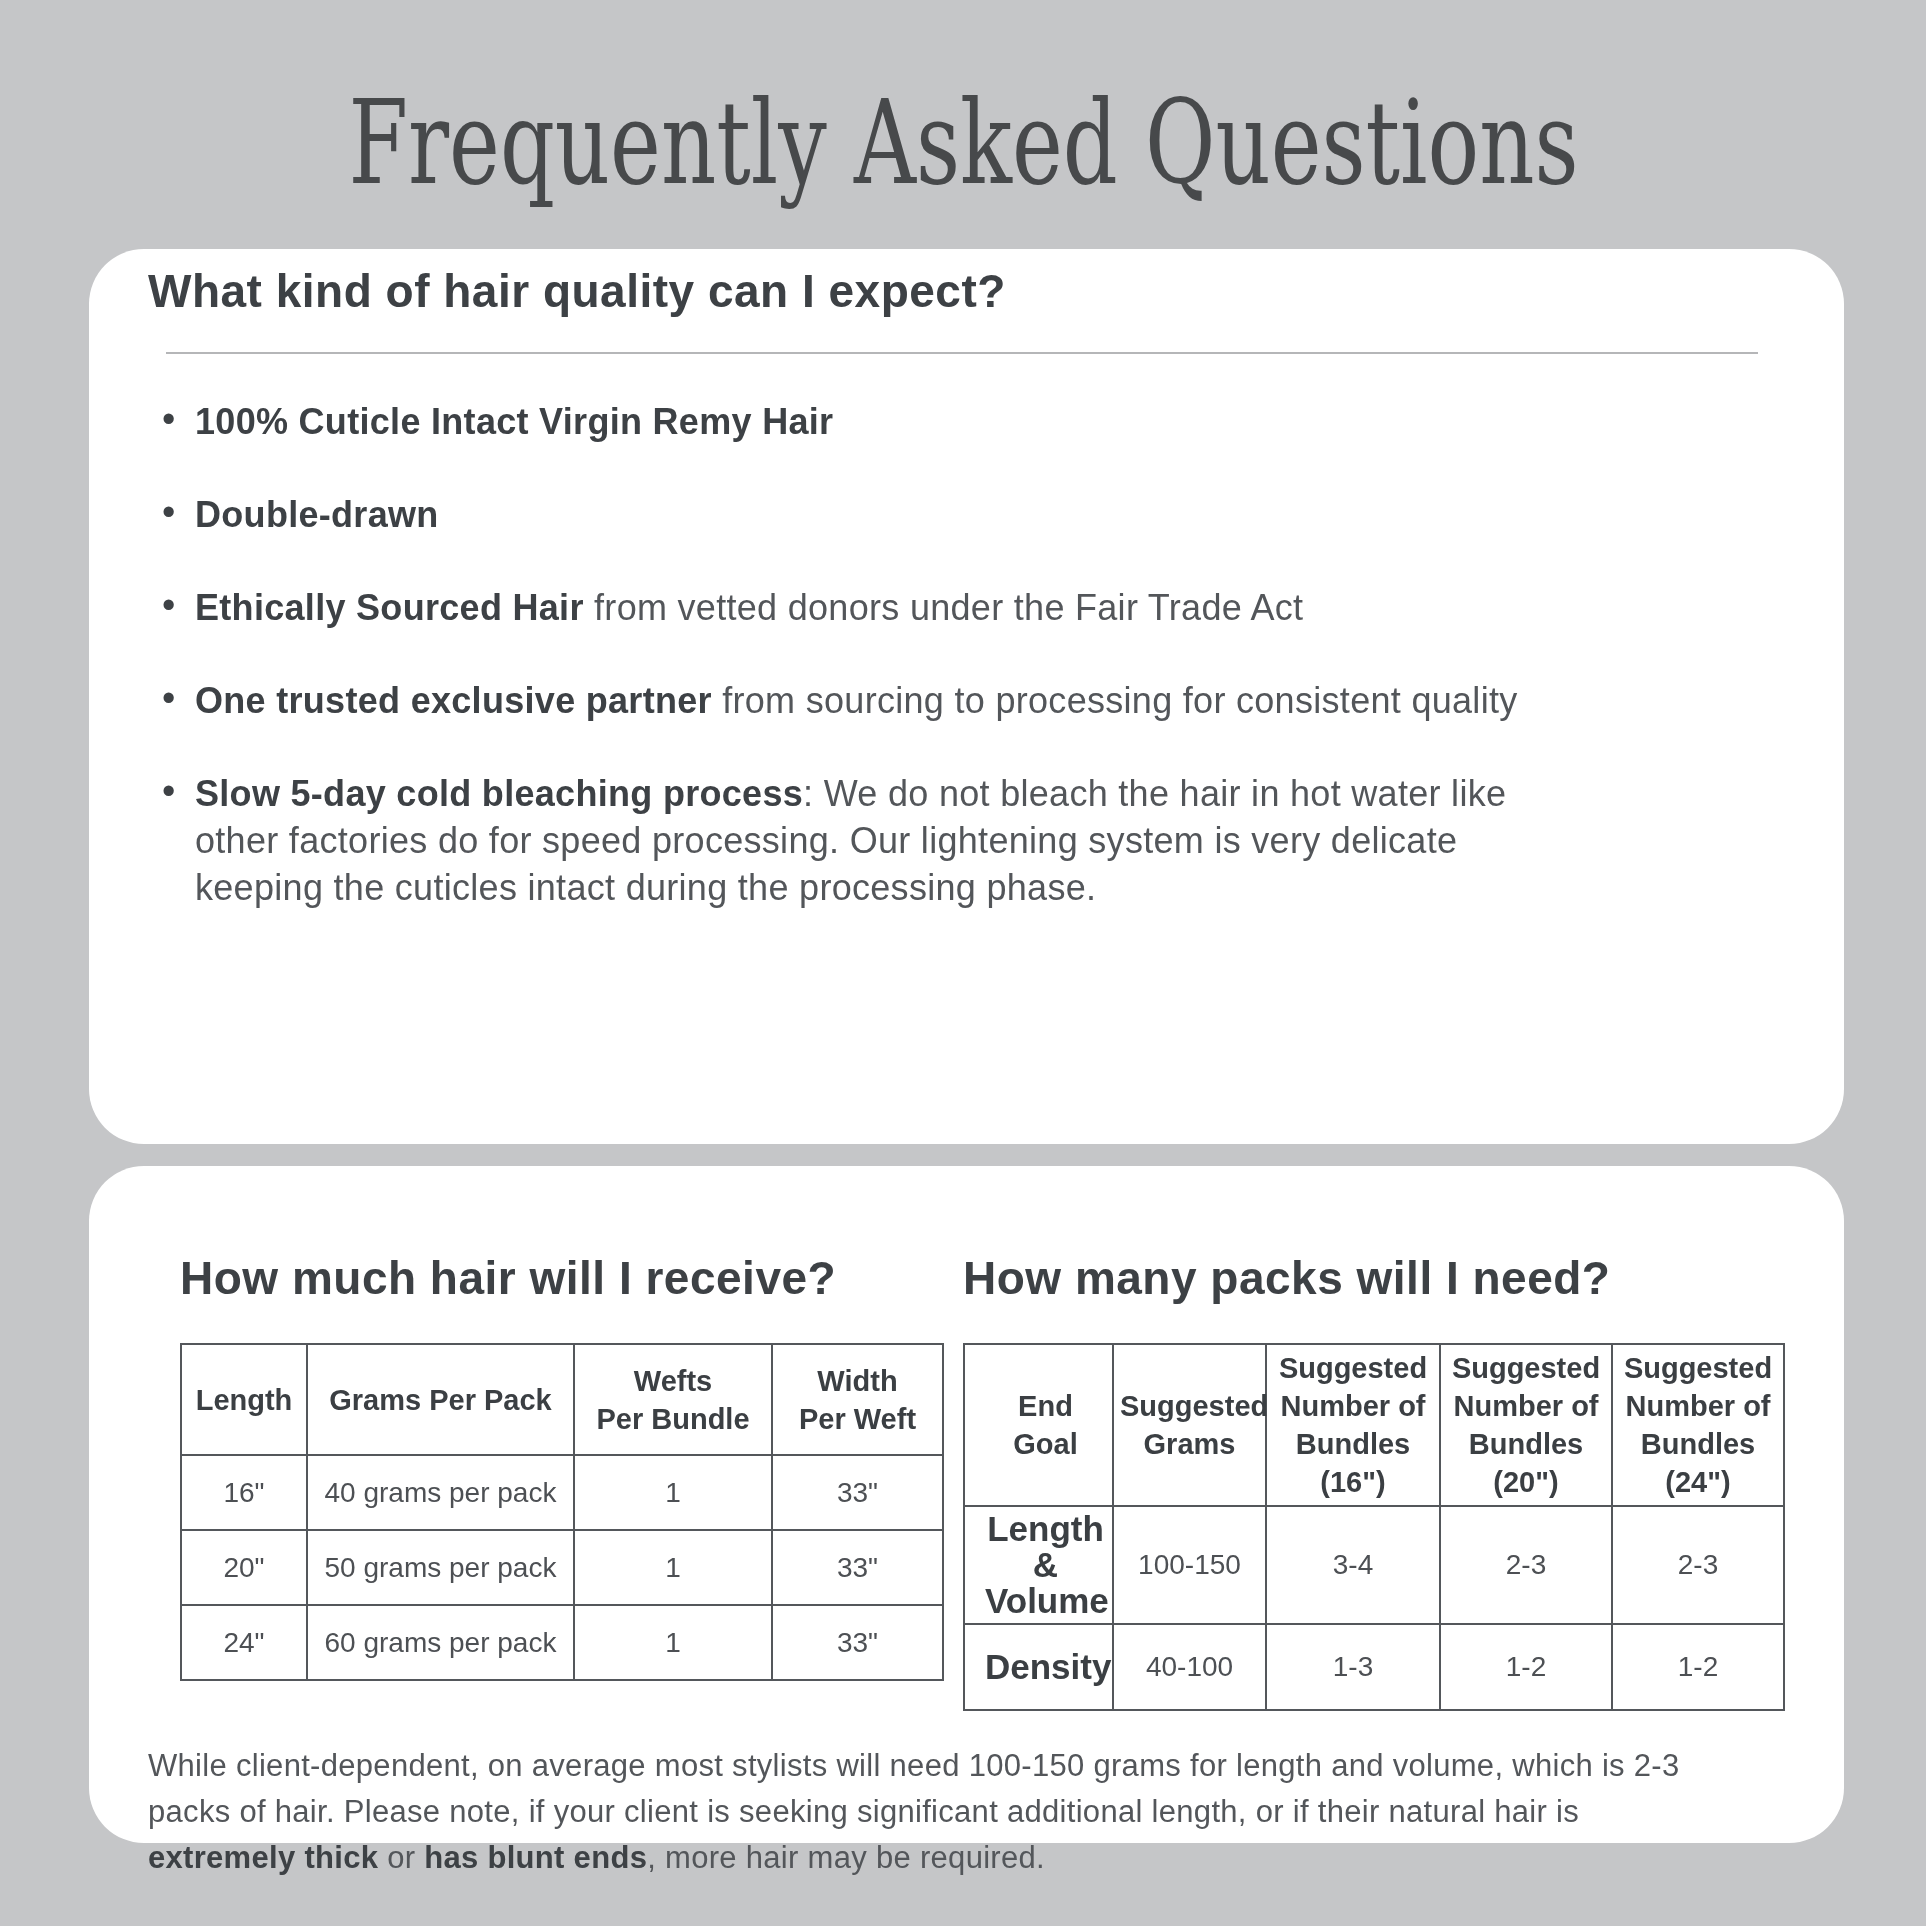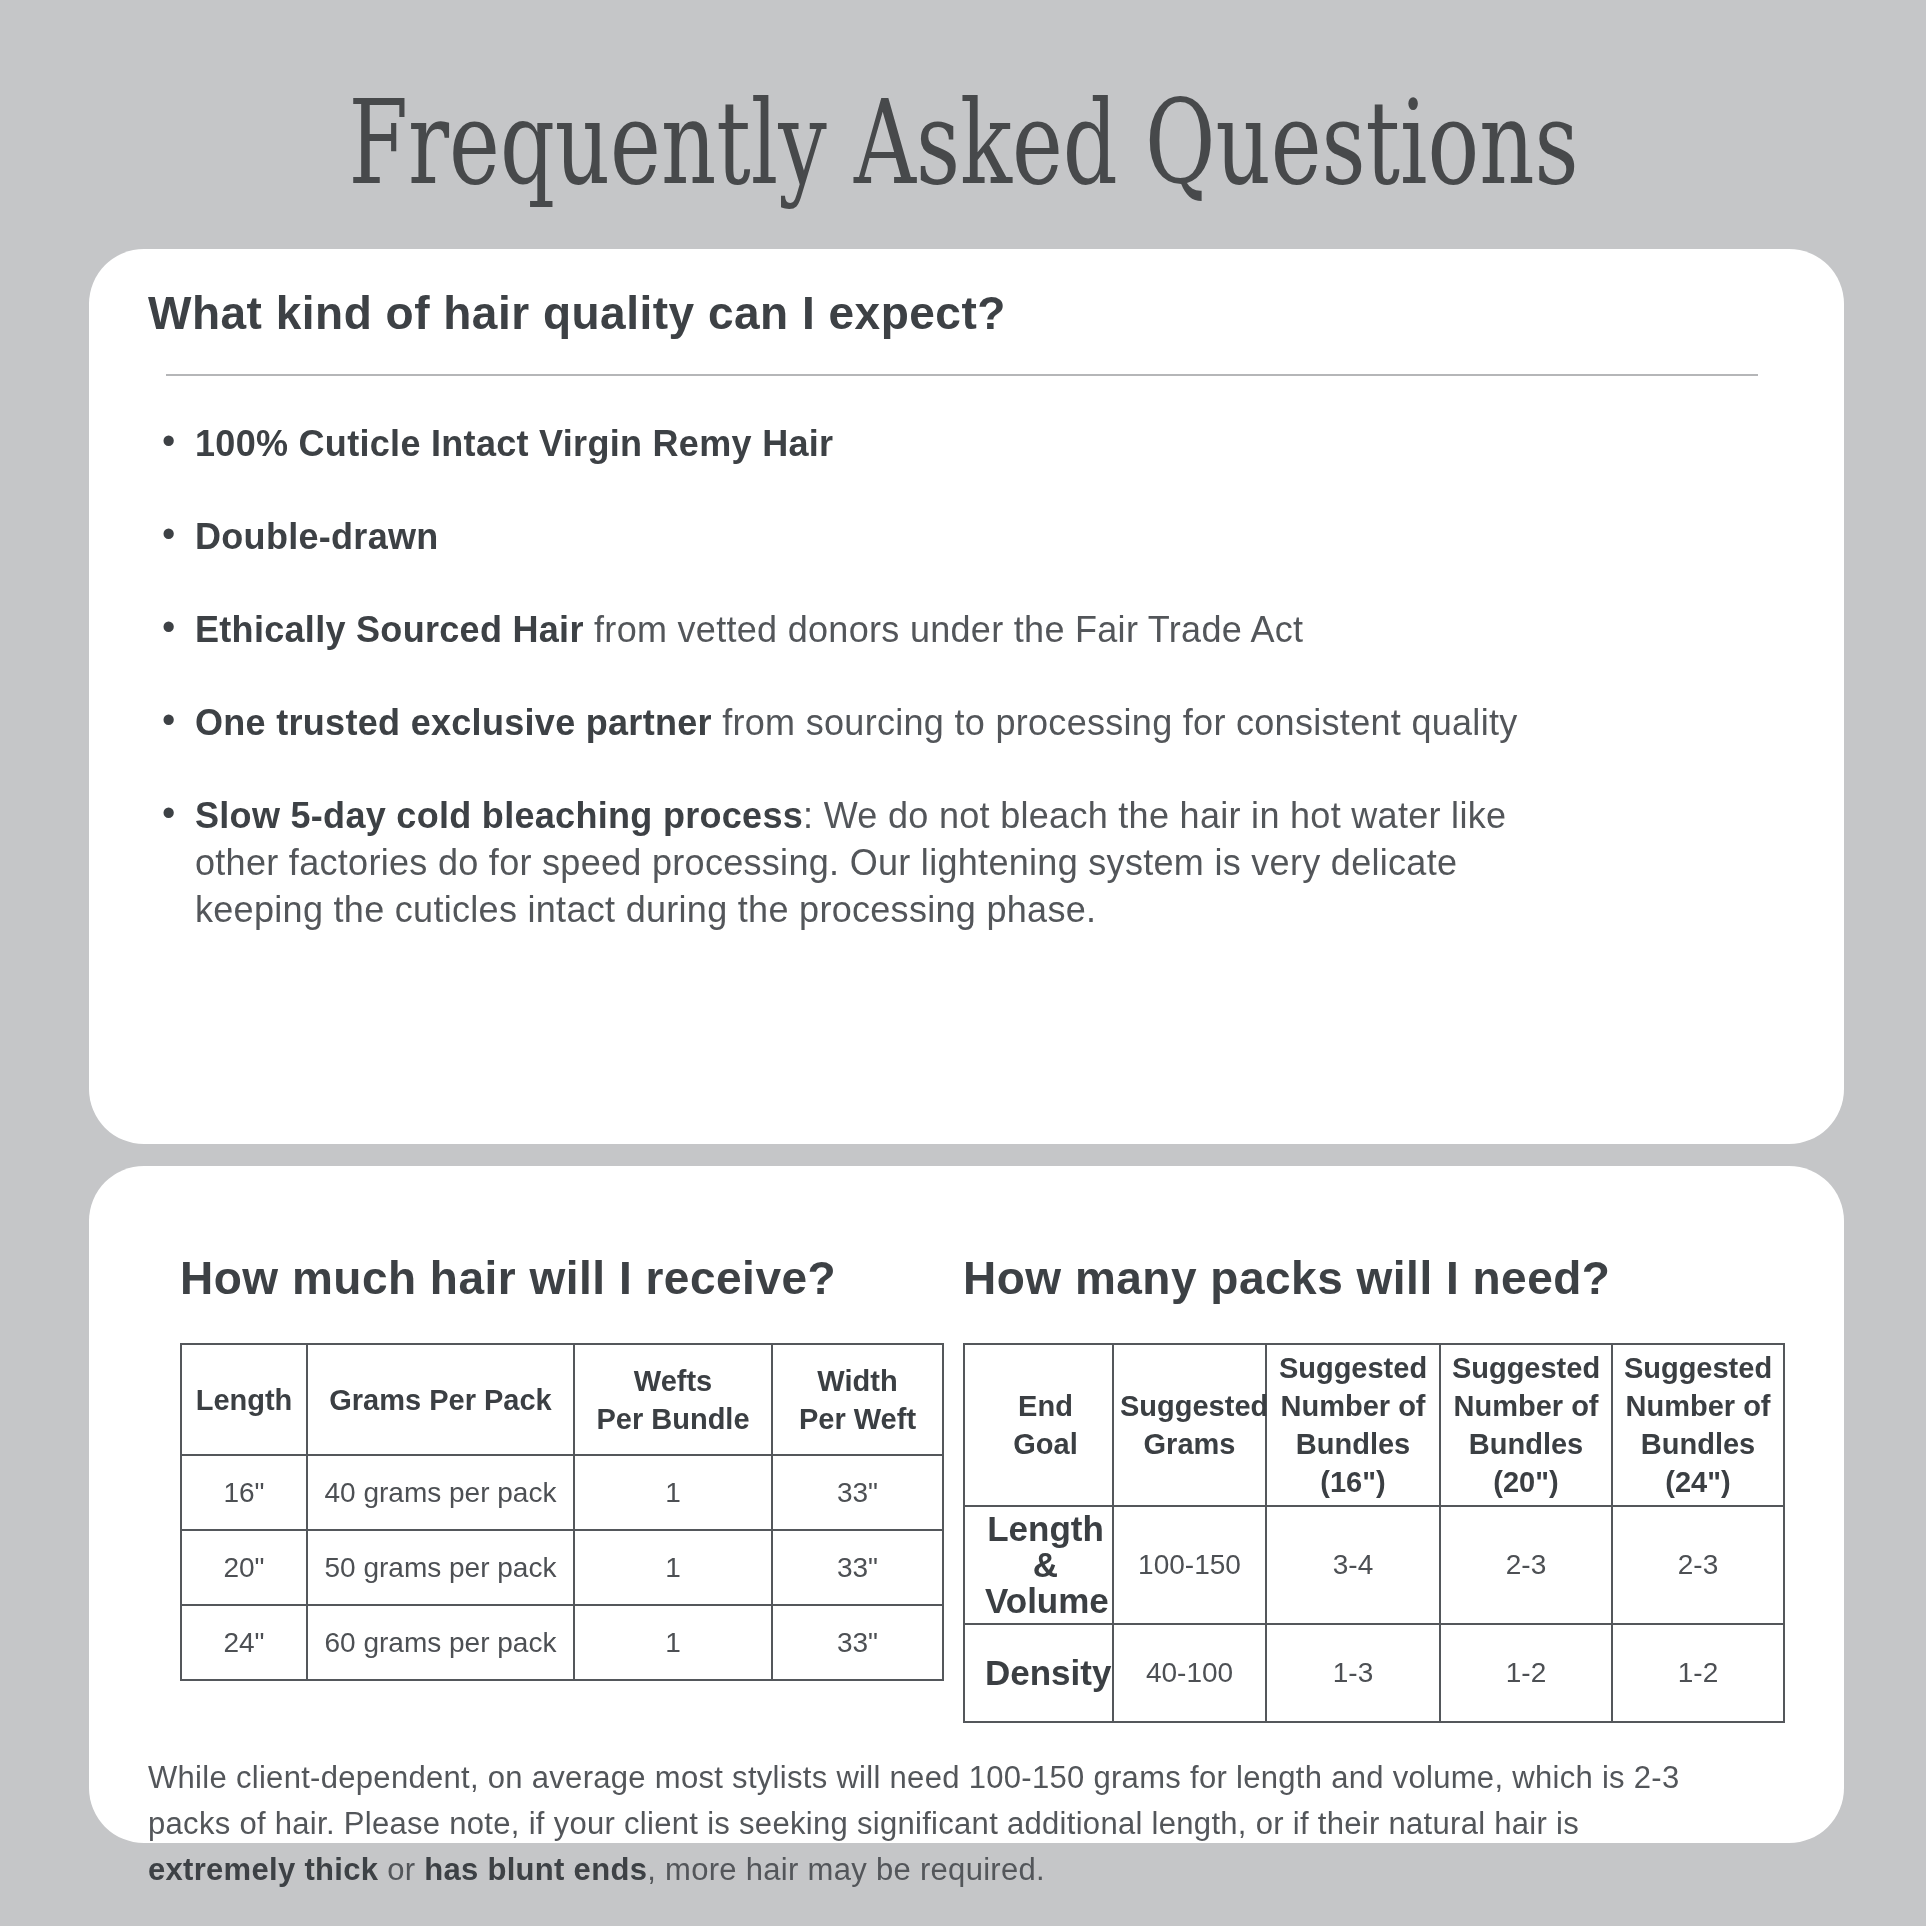--- a/index.html
+++ b/index.html
@@ -22,21 +22,21 @@
     transform:scaleX(0.74);
     transform-origin:center top;
   }
   .card {
     position:absolute;
     left:89px;
     width:1755px;
     background:#ffffff;
     border-radius:55px;
   }
-  .card-quality { top:249px; height:895px; padding:38px 59px 0 59px; }
+  .card-quality { top:249px; height:895px; padding:16px 59px 0 59px; }
   .card-amount  { top:1166px; height:677px; padding:50px 59px 0 59px; }
 
   h2 {
     font-size:46px;
     font-weight:700;
     color:#3d4145;
     letter-spacing:0.5px;
     line-height:53px;
   }
   .divider {
@@ -90,21 +90,21 @@
     font-size:29px;
     font-weight:700;
     color:#3b3f43;
     line-height:38px;
   }
   td { font-size:28px; font-weight:400; }
 
   .t-receive th { height:111px; }
   .t-receive td { height:75px; }
   .t-packs th { height:154px; }
-  .t-packs td { height:98px; }
+  .t-packs td { height:86px; }
   .t-packs th:first-child,
   .t-packs td:first-child { text-align:center; padding-left:20px; }
   .t-packs td.rh {
     font-weight:700;
     color:#3b3f43;
     font-size:35px;
     line-height:36px;
   }
 
   .footnote {

